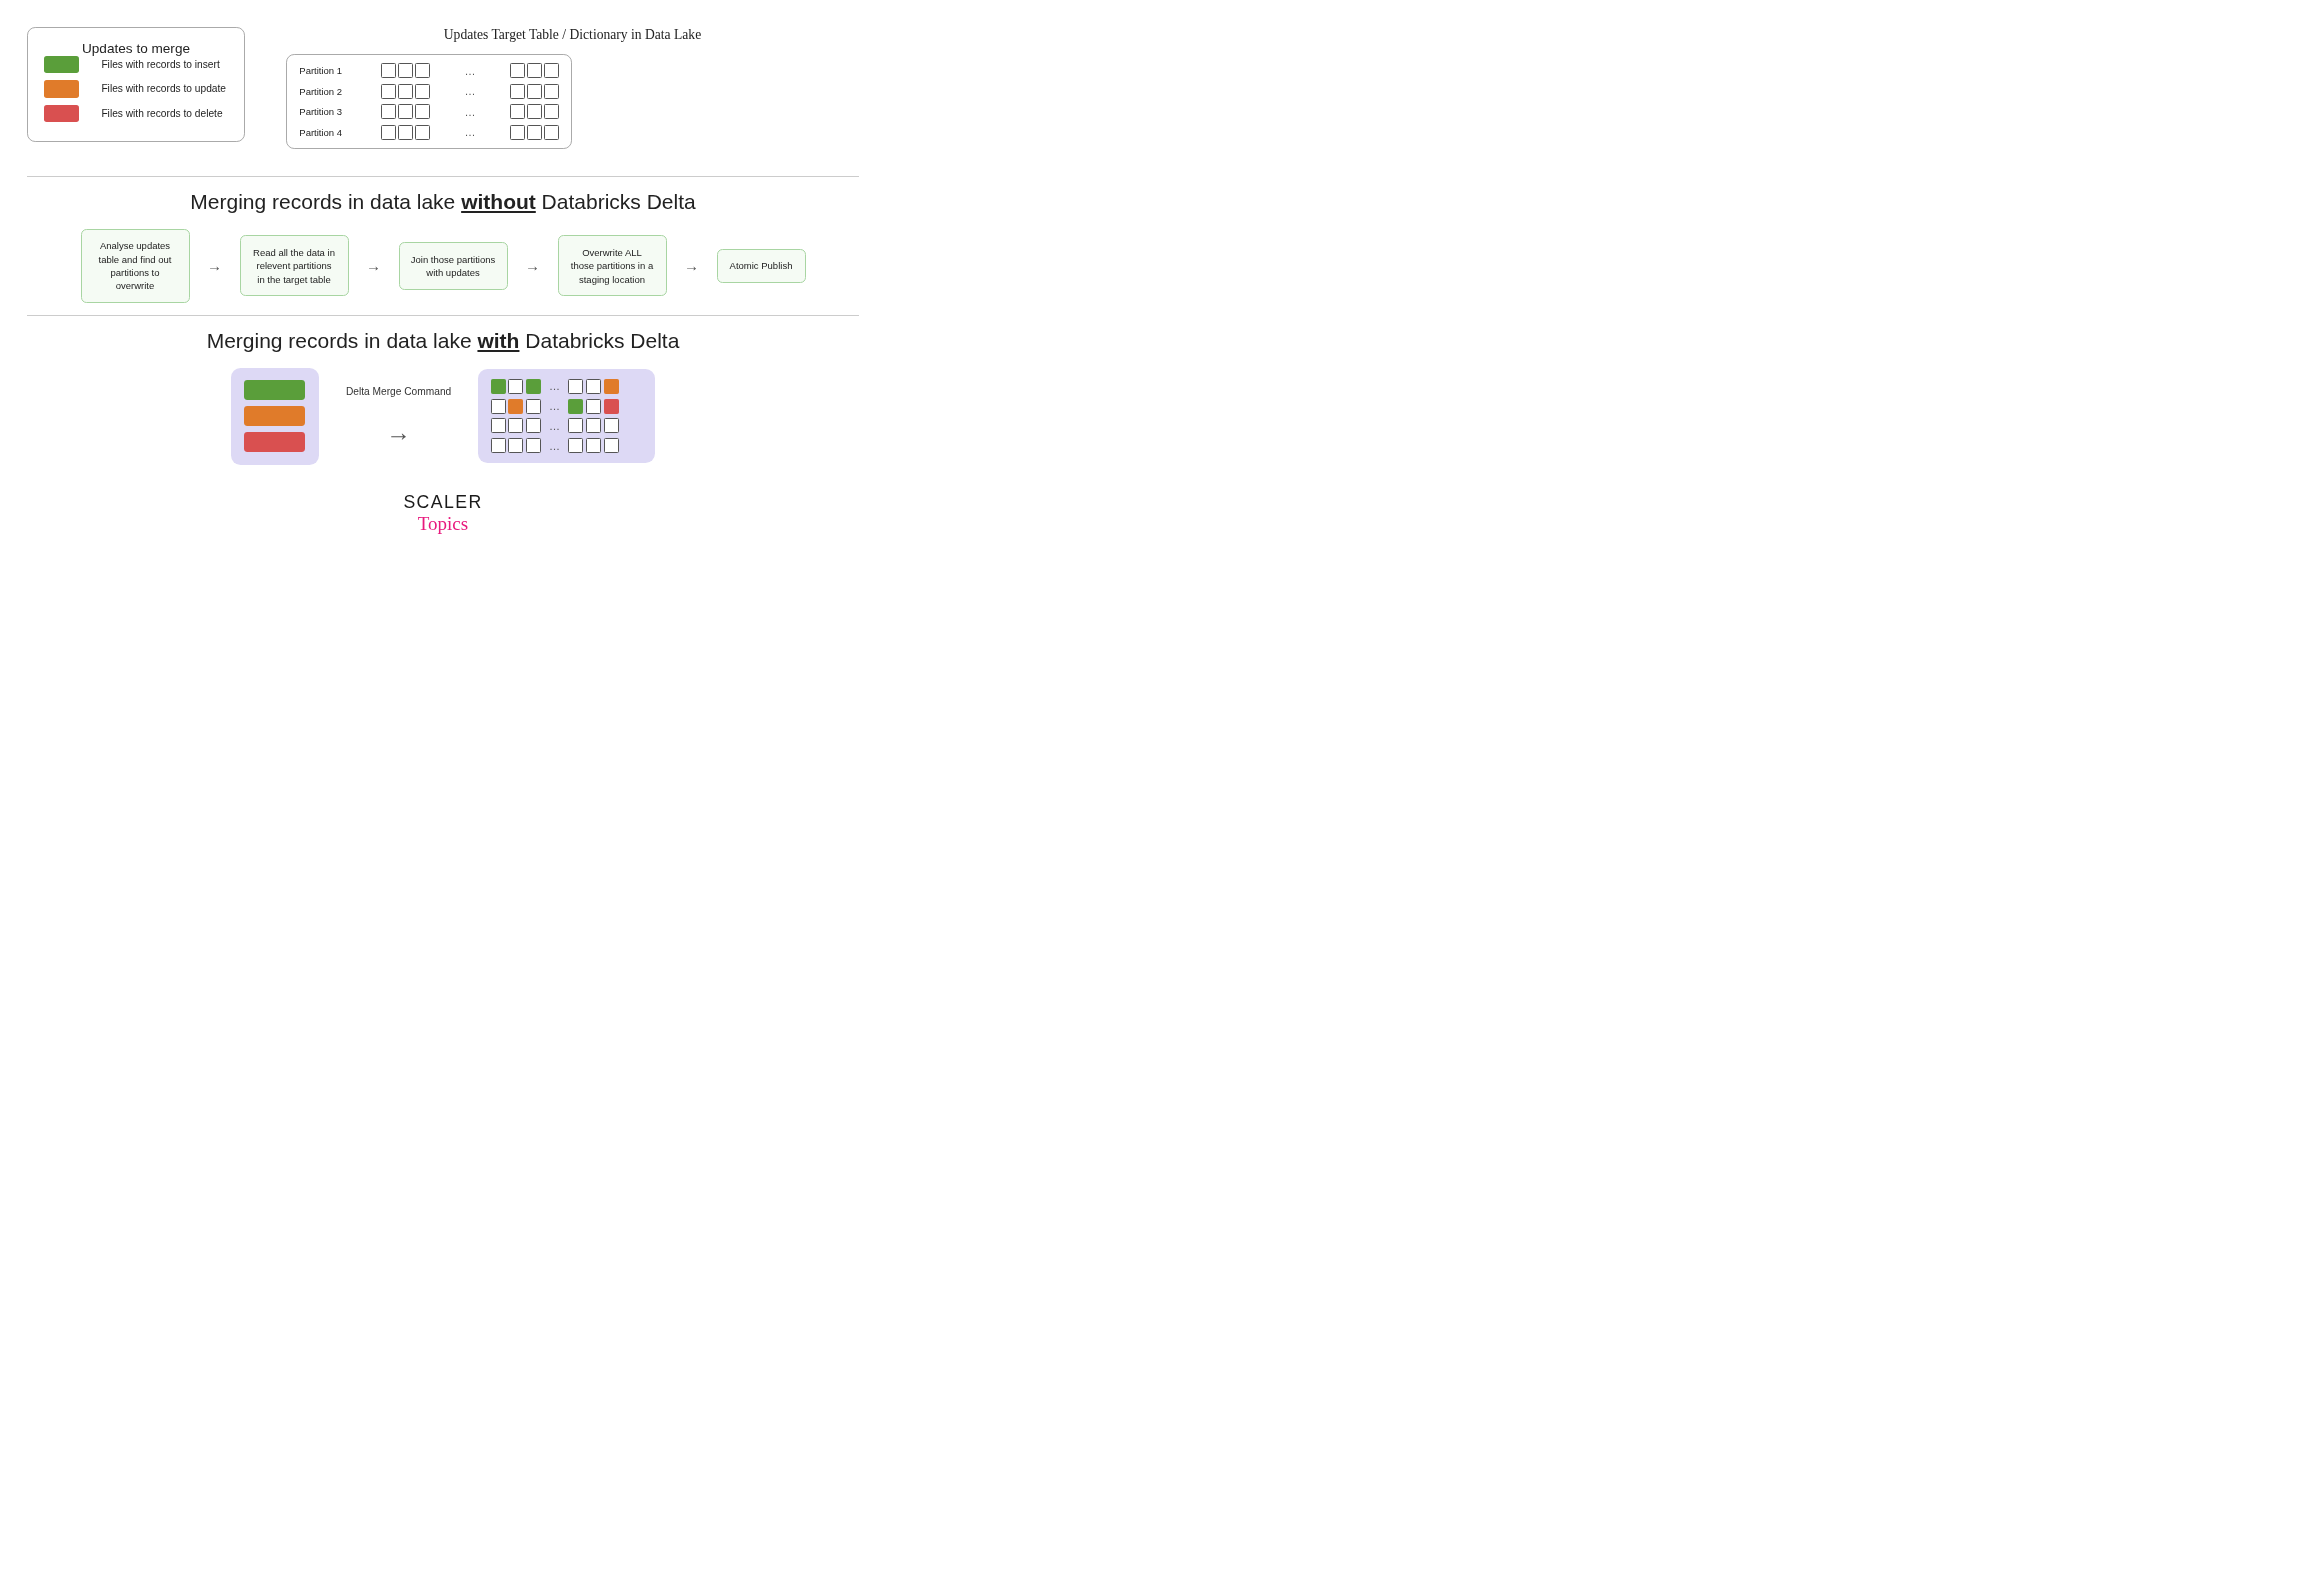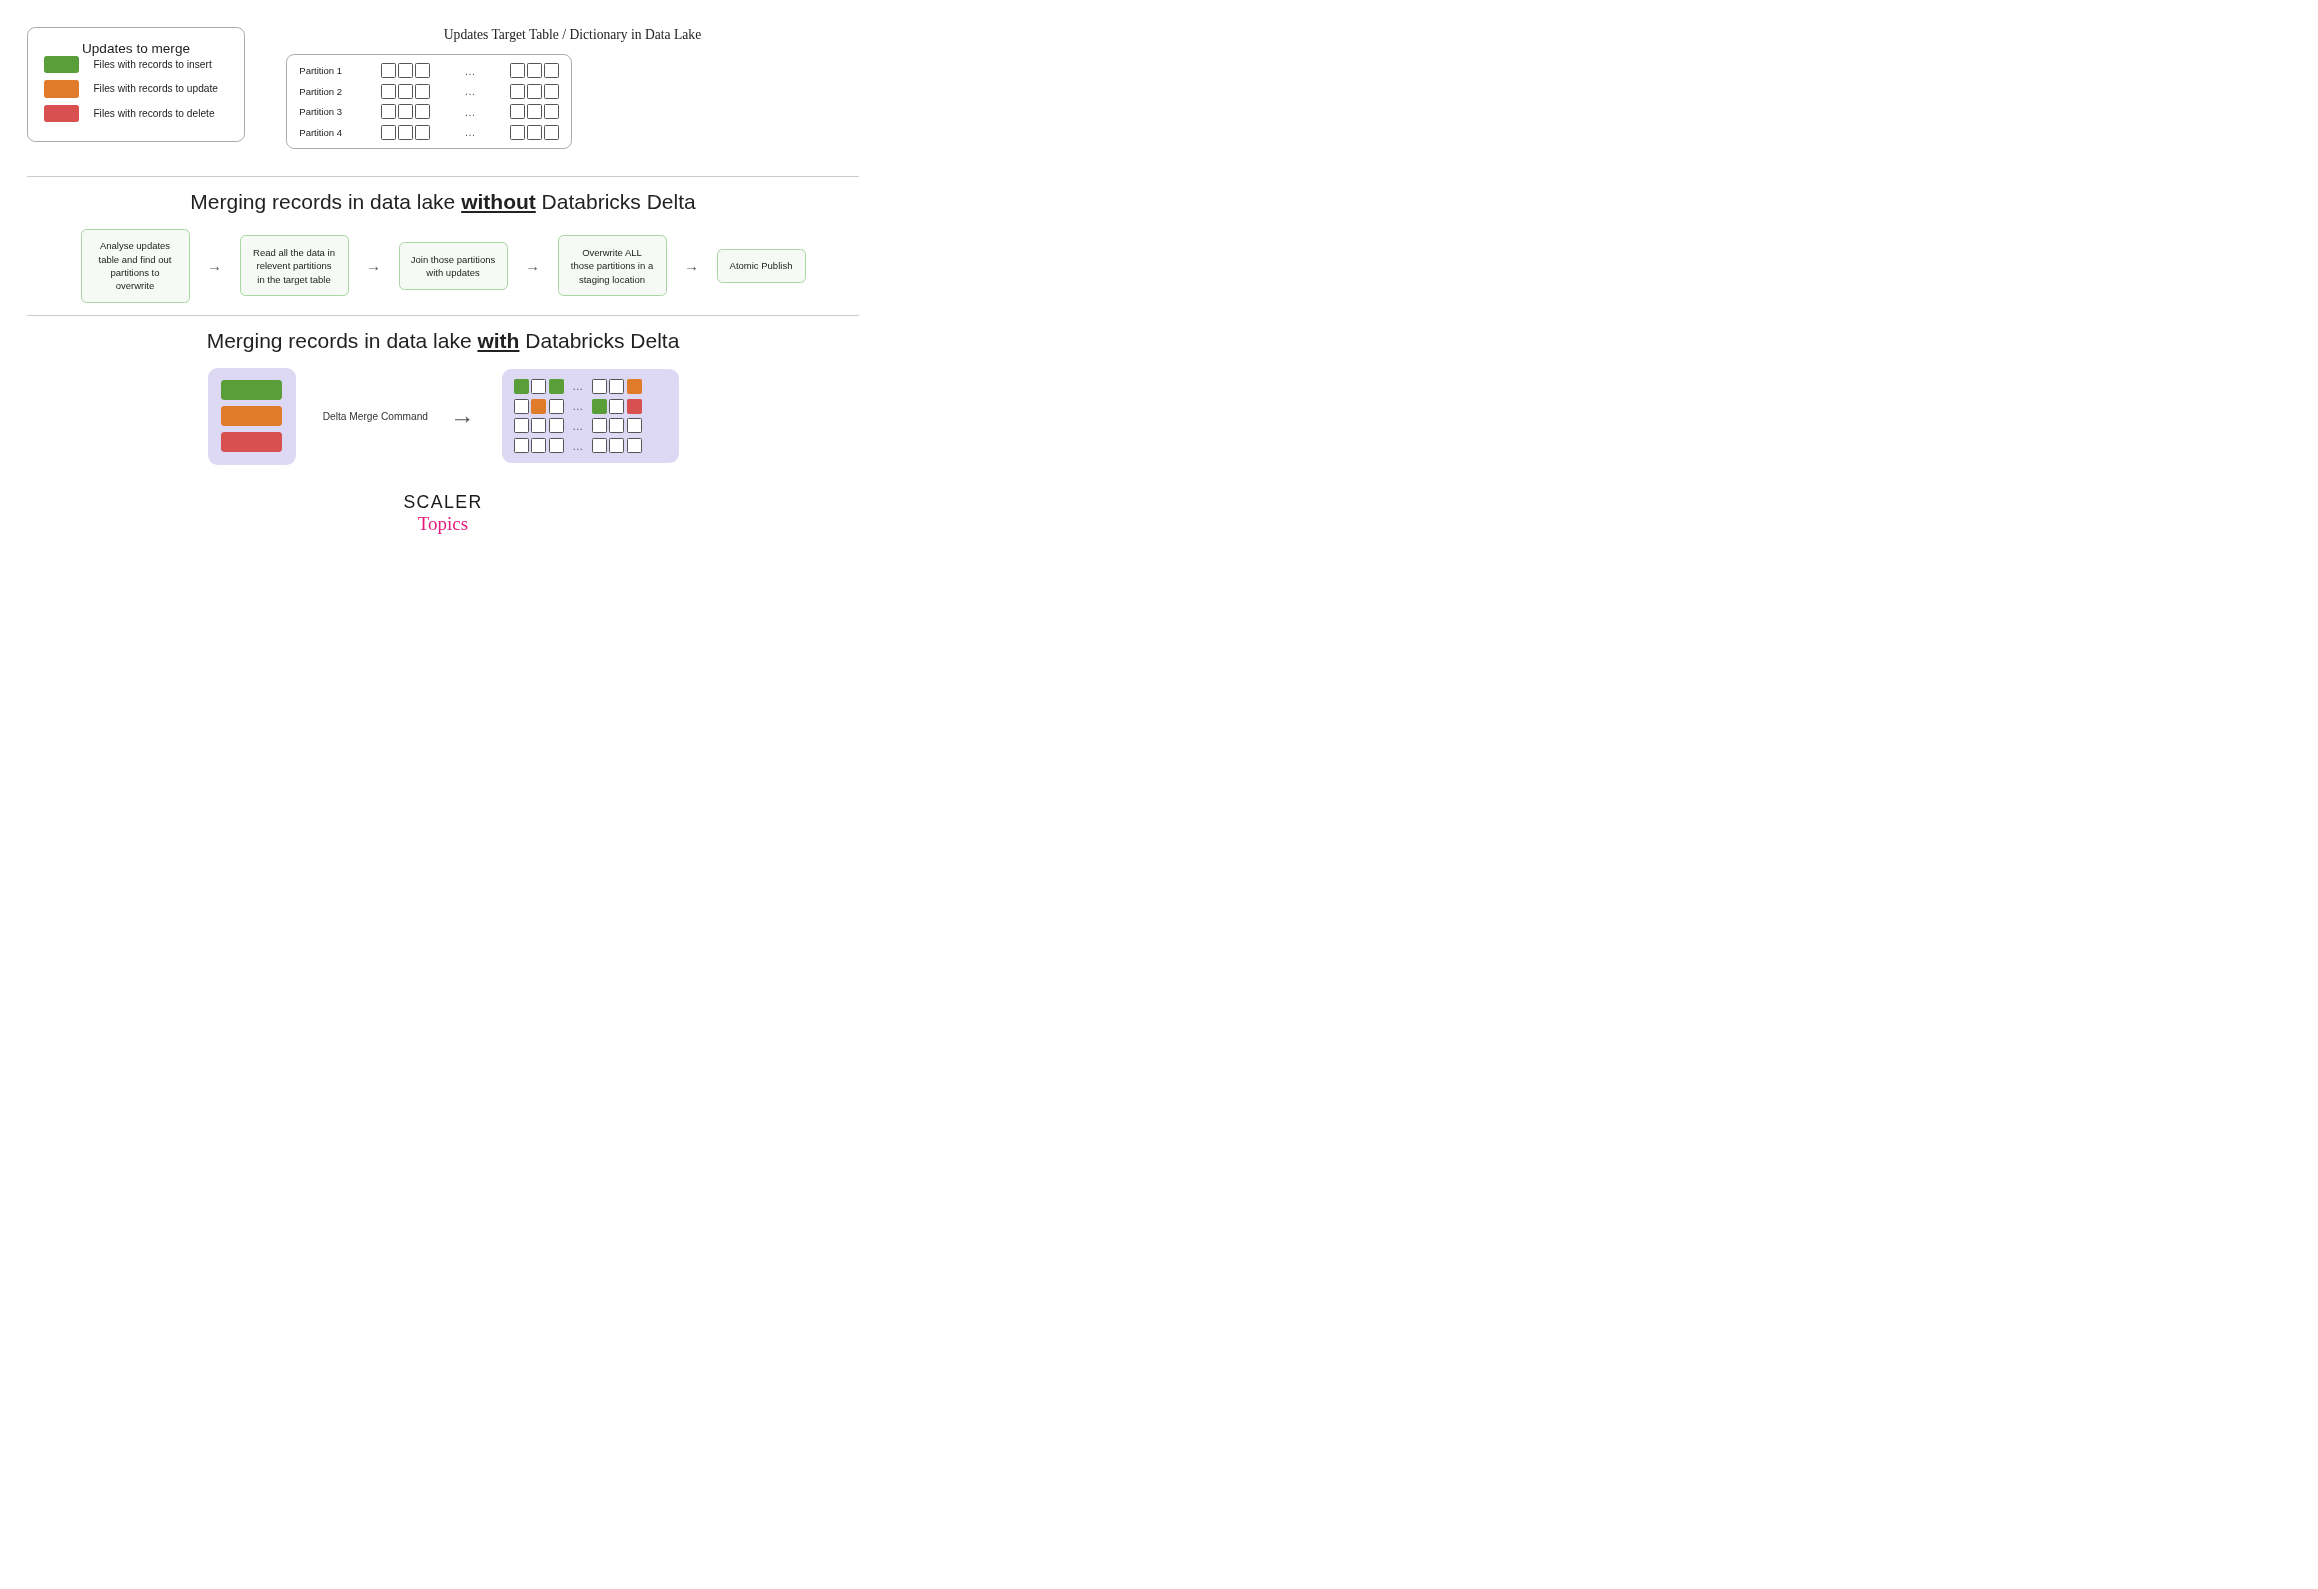--- a/index.html
+++ b/index.html
@@ -28,21 +28,21 @@
       min-width: 218px;
     }
     .legend-title {
       font-size: 13.6px;
       font-weight: 400;
       text-align: center;
     }
     .legend-item {
       display: flex;
       align-items: center;
-      gap: 14px;
+      gap: 22px;
       margin-bottom: 6.8px;
       font-size: 10.2px;
     }
     .legend-color {
       width: 35px;
       height: 17.7px;
       border-radius: 2.7px;
       flex-shrink: 0;
     }
 
@@ -158,20 +158,21 @@
       border-radius: 3.4px;
       height: 20.5px;
       width: 61px;
     }
     .delta-bar.green { background: #5a9e3a; }
     .delta-bar.orange { background: #e07b2a; }
     .delta-bar.red { background: #d95050; }
 
     .delta-arrow-col {
       display: flex;
+      flex-direction: column;
       align-items: center;
       gap: 22px;
     }
     .delta-merge-label {
       font-size: 10.2px;
       color: #333;
     }
     .delta-big-arrow {
       font-size: 24.5px;
       color: #555;

